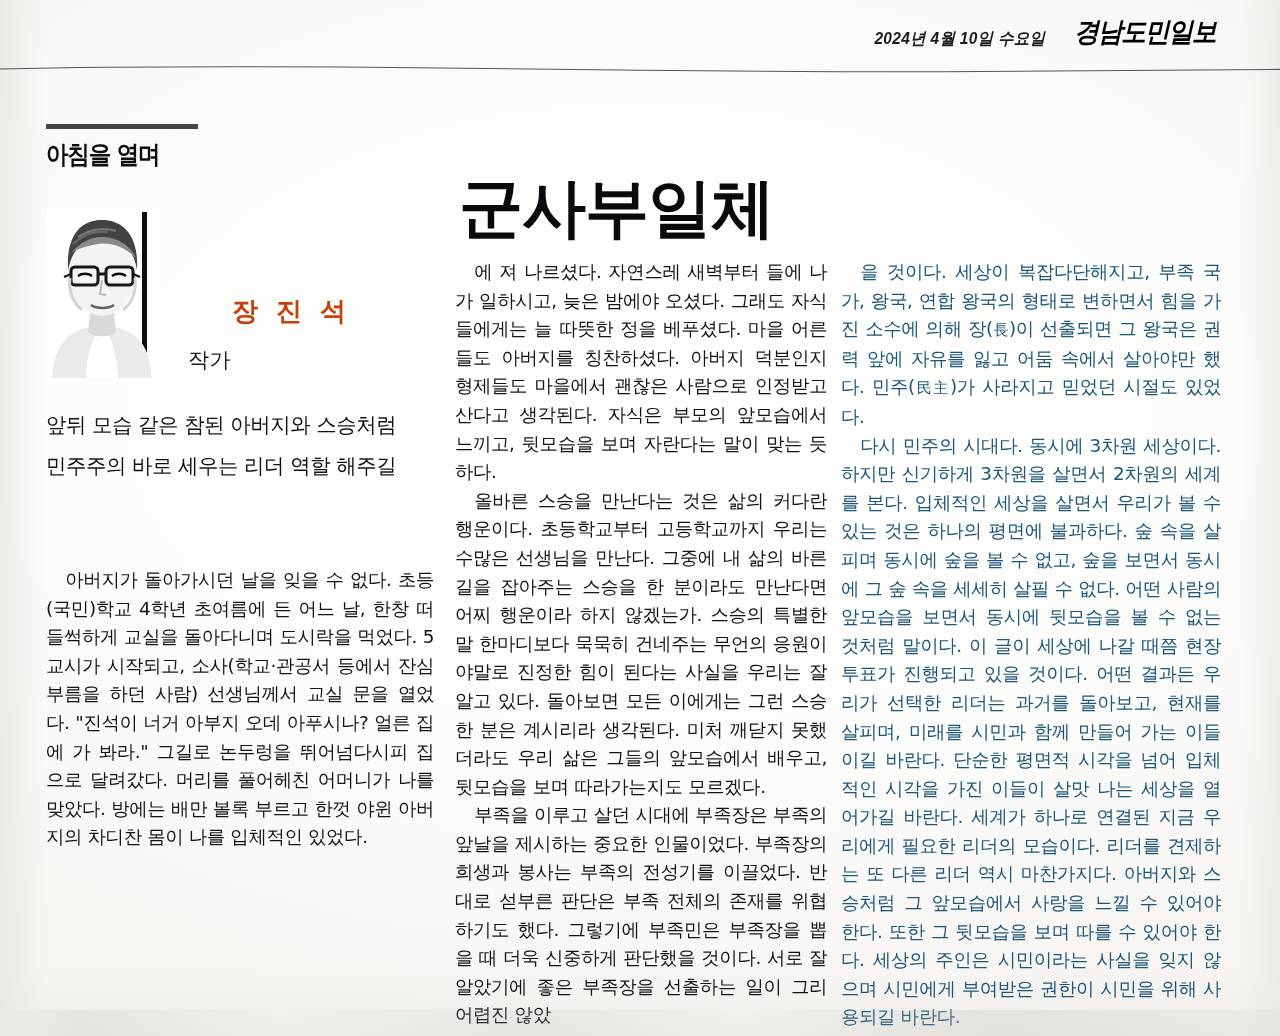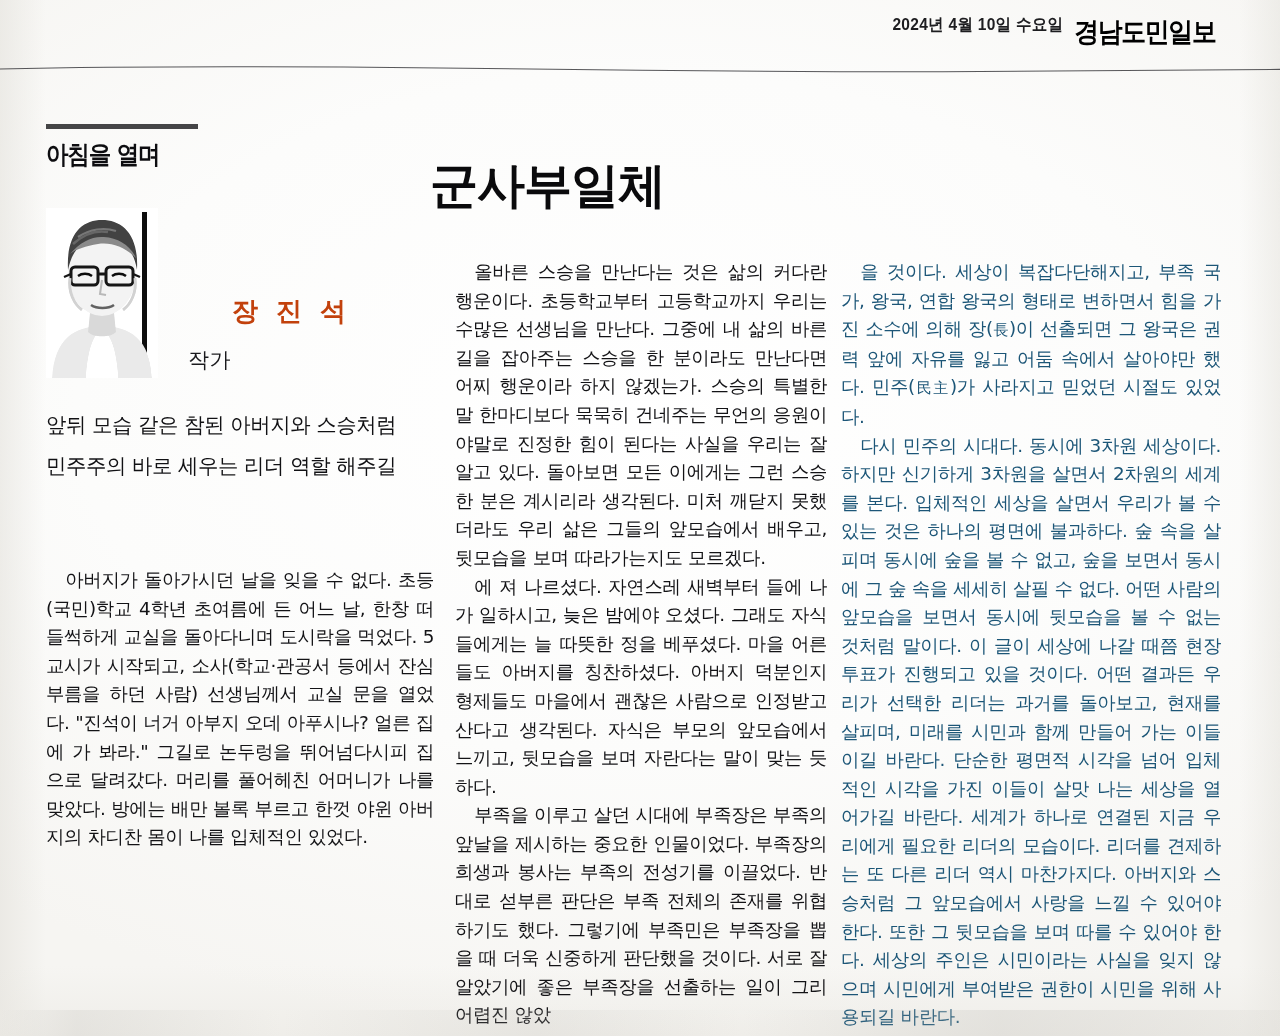--- a/index.html
+++ b/index.html
@@ -43,21 +43,23 @@
     background: linear-gradient(to top, rgba(232,230,224,.5), rgba(255,255,255,0));
     pointer-events: none;
   }
 
   
   .masthead {
     position: absolute;
     top: 14px;
     right: 58px;
     display: flex;
-    align-items: flex-start;
+    align-items: flex-end;
+    gap: 18px;
+    font-style: italic;
   }
   .masthead-date {
     font-size: 16.5px;
     font-weight: 700;
     letter-spacing: .3px;
     color: #1d1d20;
     white-space: nowrap;
     transform: scaleX(.94);
     transform-origin: right baseline;
   }
@@ -103,23 +105,23 @@
     color: #0d0d10;
     font-family: "DejaVu Sans", "Liberation Sans", sans-serif;
     transform: scaleX(.9);
     transform-origin: left center;
     white-space: nowrap;
   }
 
   
   .headline {
     position: absolute;
-    left: 430px;
+    left: 459px;
     top: 122px;
-    font-size: 48px;
+    font-size: 64px;
     font-weight: 700;
     letter-spacing: -1px;
     color: #0a0a0c;
     font-family: "DejaVu Sans", "Liberation Sans", sans-serif;
     white-space: nowrap;
   }
 
   
   .byline {
     position: absolute;
@@ -291,22 +293,22 @@
 <div class="deck">
   <div class="deck-line">앞뒤 모습 같은 참된 아버지와 스승처럼</div>
   <div class="deck-line">민주주의 바로 세우는 리더 역할 해주길</div>
 </div>
 
 <div class="col col-1">
   <p>아버지가 돌아가시던 날을 잊을 수 없다. 초등(국민)학교 4학년 초여름에 든 어느 날, 한창 떠들썩하게 교실을 돌아다니며 도시락을 먹었다. 5교시가 시작되고, 소사(학교·관공서 등에서 잔심부름을 하던 사람) 선생님께서 교실 문을 열었다. "진석이 너거 아부지 오데 아푸시나? 얼른 집에 가 봐라." 그길로 논두렁을 뛰어넘다시피 집으로 달려갔다. 머리를 풀어헤친 어머니가 나를 맞았다. 방에는 배만 볼록 부르고 한껏 야윈 아버지의 차디찬 몸이 나를 입체적인 있었다.</p>
 </div>
 
 <div class="col col-2">
+  <p>에 져 나르셨다. 자연스레 새벽부터 들에 나가 일하시고, 늦은 밤에야 오셨다. 그래도 자식들에게는 늘 따뜻한 정을 베푸셨다. 마을 어른들도 아버지를 칭찬하셨다. 아버지 덕분인지 형제들도 마을에서 괜찮은 사람으로 인정받고 산다고 생각된다. 자식은 부모의 앞모습에서 느끼고, 뒷모습을 보며 자란다는 말이 맞는 듯하다.</p>
   <p>올바른 스승을 만난다는 것은 삶의 커다란 행운이다. 초등학교부터 고등학교까지 우리는 수많은 선생님을 만난다. 그중에 내 삶의 바른길을 잡아주는 스승을 한 분이라도 만난다면 어찌 행운이라 하지 않겠는가. 스승의 특별한 말 한마디보다 묵묵히 건네주는 무언의 응원이야말로 진정한 힘이 된다는 사실을 우리는 잘 알고 있다. 돌아보면 모든 이에게는 그런 스승 한 분은 계시리라 생각된다. 미처 깨닫지 못했더라도 우리 삶은 그들의 앞모습에서 배우고, 뒷모습을 보며 따라가는지도 모르겠다.</p>
-  <p>에 져 나르셨다. 자연스레 새벽부터 들에 나가 일하시고, 늦은 밤에야 오셨다. 그래도 자식들에게는 늘 따뜻한 정을 베푸셨다. 마을 어른들도 아버지를 칭찬하셨다. 아버지 덕분인지 형제들도 마을에서 괜찮은 사람으로 인정받고 산다고 생각된다. 자식은 부모의 앞모습에서 느끼고, 뒷모습을 보며 자란다는 말이 맞는 듯하다.</p>
   <p>부족을 이루고 살던 시대에 부족장은 부족의 앞날을 제시하는 중요한 인물이었다. 부족장의 희생과 봉사는 부족의 전성기를 이끌었다. 반대로 섣부른 판단은 부족 전체의 존재를 위협하기도 했다. 그렇기에 부족민은 부족장을 뽑을 때 더욱 신중하게 판단했을 것이다. 서로 잘 알았기에 좋은 부족장을 선출하는 일이 그리 어렵진 않았</p>
 </div>
 
 <div class="col col-3">
   <p><span>을 것이다. 세상이 복잡다단해지고, 부족 국가, 왕국, 연합 왕국의 형태로 변하면서 힘을 가진 소수에 의해 장(</span><span class="hanja">長</span><span>)이 선출되면 그 왕국은 권력 앞에 자유를 잃고 어둠 속에서 살아야만 했다. 민주(</span><span class="hanja">民主</span><span>)가 사라지고 믿었던 시절도 있었다.</span></p>
   <p>다시 민주의 시대다. 동시에 3차원 세상이다. 하지만 신기하게 3차원을 살면서 2차원의 세계를 본다. 입체적인 세상을 살면서 우리가 볼 수 있는 것은 하나의 평면에 불과하다. 숲 속을 살피며 동시에 숲을 볼 수 없고, 숲을 보면서 동시에 그 숲 속을 세세히 살필 수 없다. 어떤 사람의 앞모습을 보면서 동시에 뒷모습을 볼 수 없는 것처럼 말이다. 이 글이 세상에 나갈 때쯤 현장 투표가 진행되고 있을 것이다. 어떤 결과든 우리가 선택한 리더는 과거를 돌아보고, 현재를 살피며, 미래를 시민과 함께 만들어 가는 이들이길 바란다. 단순한 평면적 시각을 넘어 입체적인 시각을 가진 이들이 살맛 나는 세상을 열어가길 바란다. 세계가 하나로 연결된 지금 우리에게 필요한 리더의 모습이다. 리더를 견제하는 또 다른 리더 역시 마찬가지다. 아버지와 스승처럼 그 앞모습에서 사랑을 느낄 수 있어야 한다. 또한 그 뒷모습을 보며 따를 수 있어야 한다. 세상의 주인은 시민이라는 사실을 잊지 않으며 시민에게 부여받은 권한이 시민을 위해 사용되길 바란다.</p>
 </div>
 
 <div class="smudge"></div>
 

